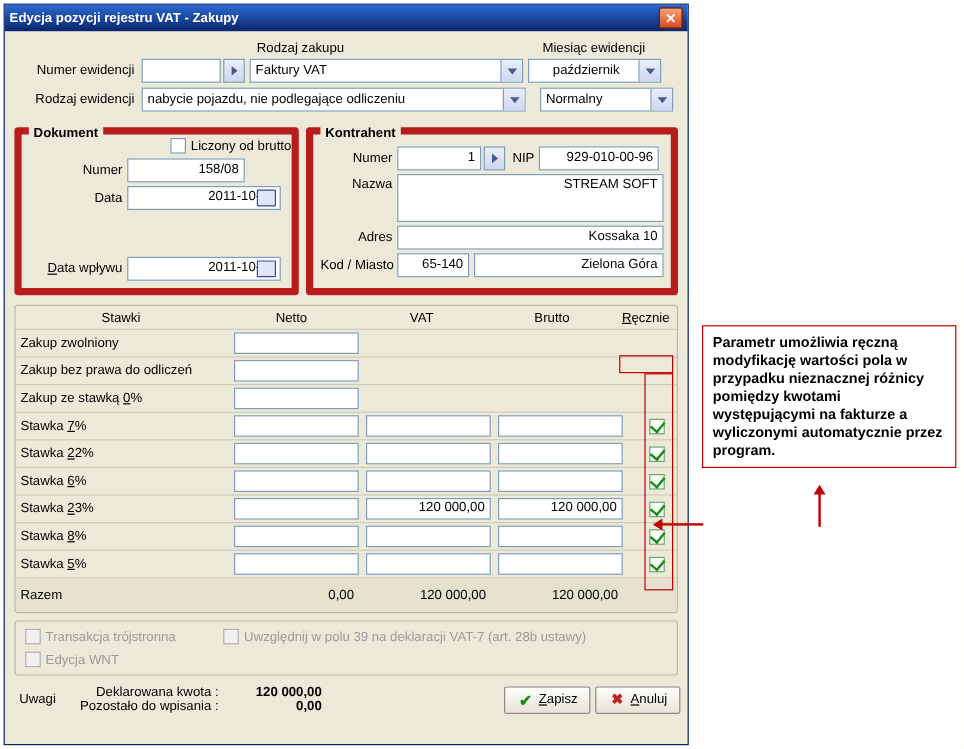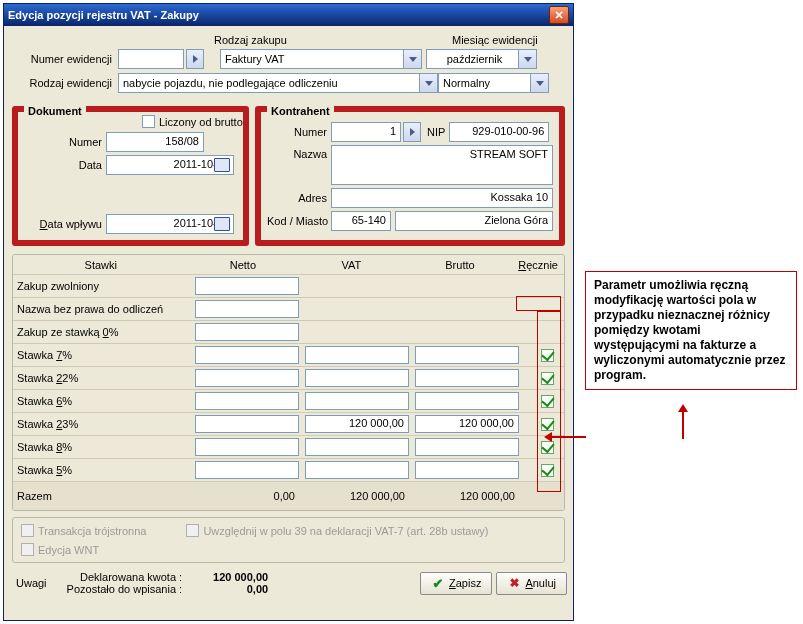--- a/index.html
+++ b/index.html
@@ -84,21 +84,21 @@
       <div class="row top-block" style="display:block;">
         <div style="position:absolute; left:202px; top:0;" class="lbl">Rodzaj zakupu</div>
         <div style="position:absolute; left:440px; top:0;" class="lbl">Miesiąc ewidencji</div>
 
         <div style="position:absolute; left:0; top:15px; width:100%;" class="row">
           <div class="rlbl lbl" style="width:104px;">Numer ewidencji</div>
           <div class="inp" style="width:66px; margin-left:2px;"></div>
           <div class="pick" style="margin-left:2px;">
               <div class="arrow-right"></div>
             </div>
-          <div class="sel" style="width:202px; margin-left:16px;">
+          <div class="sel" style="width:228px; margin-left:4px;">
             <span>Faktury VAT</span>
             <div class="sel-btn">
                 <div class="arrow-down"></div>
               </div>
           </div>
           <div class="sel" style="width:111px; margin-left:4px;justify-content:center;">
             <span>październik</span>
             <div class="sel-btn">
                 <div class="arrow-down"></div>
               </div>
@@ -106,21 +106,21 @@
         </div>
 
         <div style="position:absolute; left:0; top:39px; width:100%;" class="row">
           <div class="rlbl lbl" style="width:104px;">Rodzaj ewidencji</div>
           <div class="sel" style="width:320px; margin-left:2px;">
             <span>nabycie pojazdu, nie podlegające odliczeniu</span>
             <div class="sel-btn">
                 <div class="arrow-down"></div>
               </div>
           </div>
-          <div class="sel" style="width:111px; margin-left:0;">
+          <div class="sel" style="width:111px; margin-left:12px;">
             <span>Normalny</span>
             <div class="sel-btn">
                 <div class="arrow-down"></div>
               </div>
           </div>
         </div>
       </div>
 
       <div class="row" style="align-items:stretch; margin-top:6px;">
         <div class="gb" style="width:239px; height:140px;">
@@ -188,21 +188,21 @@
             <div class="data-row">
               <div class="rate-lbl">Zakup zwolniony</div>
               <div style="width: 110px; display: flex; justify-content: flex-end; padding-right: 2px;">
                 <div class="num-cell" style="width: 104px;"></div>
               </div>
               <div style="width: 110px; display: flex; justify-content: flex-end; padding-right: 2px;"></div>
               <div style="width: 110px; display: flex; justify-content: flex-end; padding-right: 2px;"></div>
               <div style="flex: 1 1 0%; display: flex; justify-content: flex-end; padding-right: 10px;"></div>
             </div>
             <div class="data-row">
-              <div class="rate-lbl">Nazwa bez prawa do odliczeń</div>
+              <div class="rate-lbl">Zakup bez prawa do odliczeń</div>
               <div style="width: 110px; display: flex; justify-content: flex-end; padding-right: 2px;">
                 <div class="num-cell" style="width: 104px;"></div>
               </div>
               <div style="width: 110px; display: flex; justify-content: flex-end; padding-right: 2px;"></div>
               <div style="width: 110px; display: flex; justify-content: flex-end; padding-right: 2px;"></div>
               <div style="flex: 1 1 0%; display: flex; justify-content: flex-end; padding-right: 10px;"></div>
             </div>
             <div class="data-row">
               <div class="rate-lbl">Zakup ze stawką <span class="underline">0</span>%</div>
               <div style="width: 110px; display: flex; justify-content: flex-end; padding-right: 2px;">

